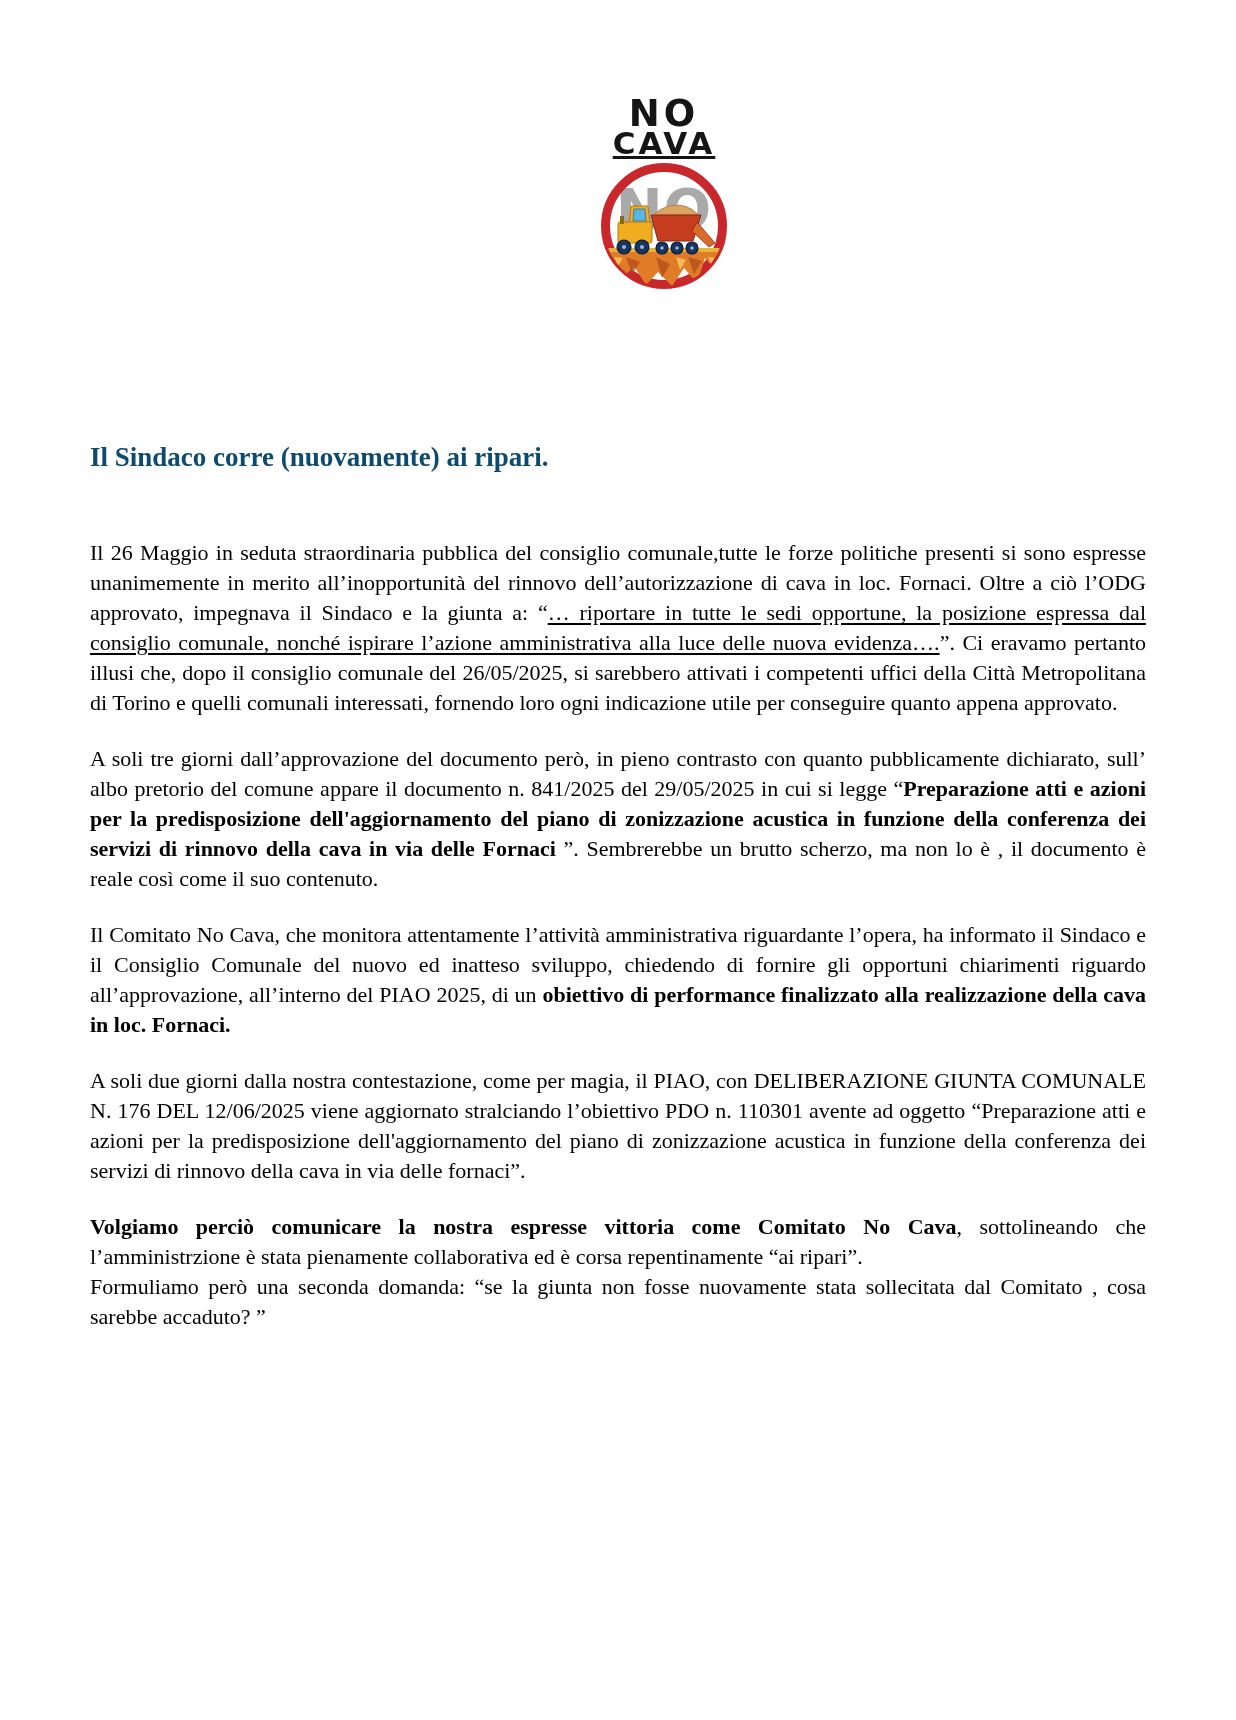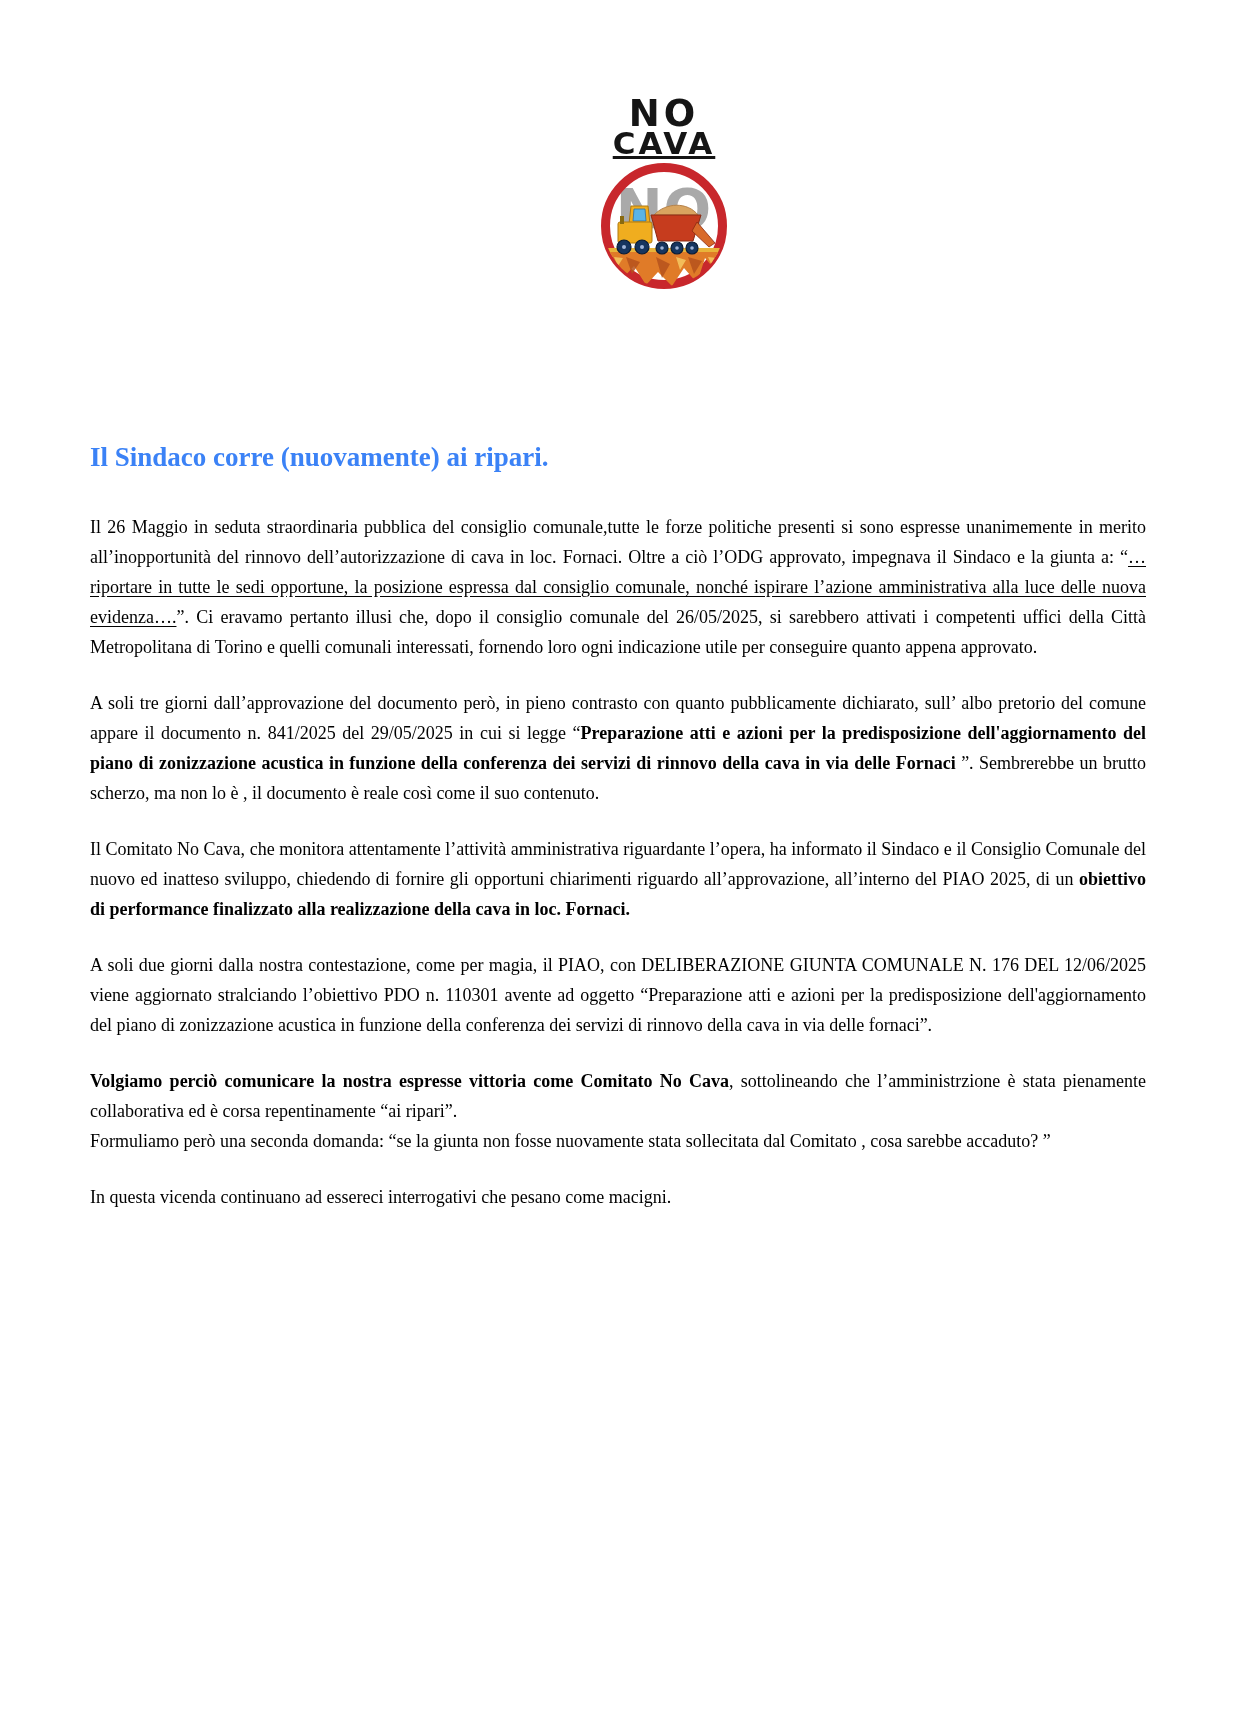--- a/index.html
+++ b/index.html
@@ -43,27 +43,27 @@
   }
 
   
   .doc-title {
     position: absolute;
     left: 90px; top: 442px;
     width: 1056px;
     margin: 0;
     font-size: 27px;
     font-weight: bold;
-    color: #3b82f6;
+    color: #0c4a6e;
   }
   .doc-body {
     position: absolute;
-    left: 90px; top: 512px;
+    left: 90px; top: 538px;
     width: 1056px;
-    font-size: 18px;
+    font-size: 22px;
     line-height: 30px;
     text-align: justify;
   }
   .doc-body p.para { margin: 0 0 26px 0; }
   .doc-body .b { font-weight: bold; }
   .doc-body .u { text-decoration: underline; text-underline-offset: 3px; }
 </style>
 </head>
 <body>
 
@@ -121,16 +121,15 @@
   </div>
 
   <h1 class="doc-title">Il Sindaco corre (nuovamente) ai ripari.</h1>
 
   <div class="doc-body">
       <p class="para"><span>Il 26 Maggio in seduta straordinaria pubblica del consiglio comunale,tutte le forze politiche presenti si sono espresse unanimemente in merito all’inopportunità del rinnovo dell’autorizzazione di cava in loc. Fornaci. Oltre a ciò l’ODG approvato, impegnava il Sindaco e la giunta a: “</span><span class="u">… riportare in tutte le sedi opportune, la posizione espressa dal consiglio comunale, nonché ispirare l’azione amministrativa alla luce delle nuova evidenza….</span><span>”. Ci eravamo pertanto illusi che, dopo il consiglio comunale del 26/05/2025, si sarebbero attivati i competenti uffici della Città Metropolitana di Torino e quelli comunali interessati, fornendo loro ogni indicazione utile per conseguire quanto appena approvato.</span></p>
       <p class="para"><span>A soli tre giorni dall’approvazione del documento però, in pieno contrasto con quanto pubblicamente dichiarato, sull’ albo pretorio del comune appare il documento n. 841/2025 del 29/05/2025 in cui si legge “</span><span class="b">Preparazione atti e azioni per la predisposizione dell'aggiornamento del piano di zonizzazione acustica in funzione della conferenza dei servizi di rinnovo della cava in via delle Fornaci</span><span> ”. Sembrerebbe un brutto scherzo, ma non lo è , il documento è reale così come il suo contenuto.</span></p>
       <p class="para"><span>Il Comitato No Cava, che monitora attentamente l’attività amministrativa riguardante l’opera, ha informato il Sindaco e il Consiglio Comunale del nuovo ed inatteso sviluppo, chiedendo di  fornire gli opportuni chiarimenti riguardo all’approvazione, all’interno del PIAO 2025, di un </span><span class="b">obiettivo di performance finalizzato alla realizzazione della cava in loc. Fornaci.</span></p>
       <p class="para"><span>A soli due giorni dalla nostra contestazione, come per magia, il PIAO, con DELIBERAZIONE GIUNTA COMUNALE N. 176 DEL 12/06/2025 viene aggiornato stralciando l’obiettivo PDO n. 110301 avente ad oggetto “Preparazione atti e azioni per la predisposizione dell'aggiornamento del piano di zonizzazione acustica in funzione della conferenza dei servizi di rinnovo della cava in via delle fornaci”.</span></p>
       <p class="para"><span class="b">Volgiamo perciò comunicare la nostra espresse vittoria come Comitato No Cava</span><span>, sottolineando che l’amministrzione è stata pienamente collaborativa ed è corsa repentinamente “ai ripari”.</span><br><span>Formuliamo però una seconda domanda:  “se la giunta non fosse nuovamente stata sollecitata dal Comitato , cosa sarebbe accaduto? ”</span></p>
-      <p class="para"><span>In questa vicenda continuano ad essereci interrogativi che pesano come macigni.</span></p>
     </div>
 
 </div>
 
 </body></html>

